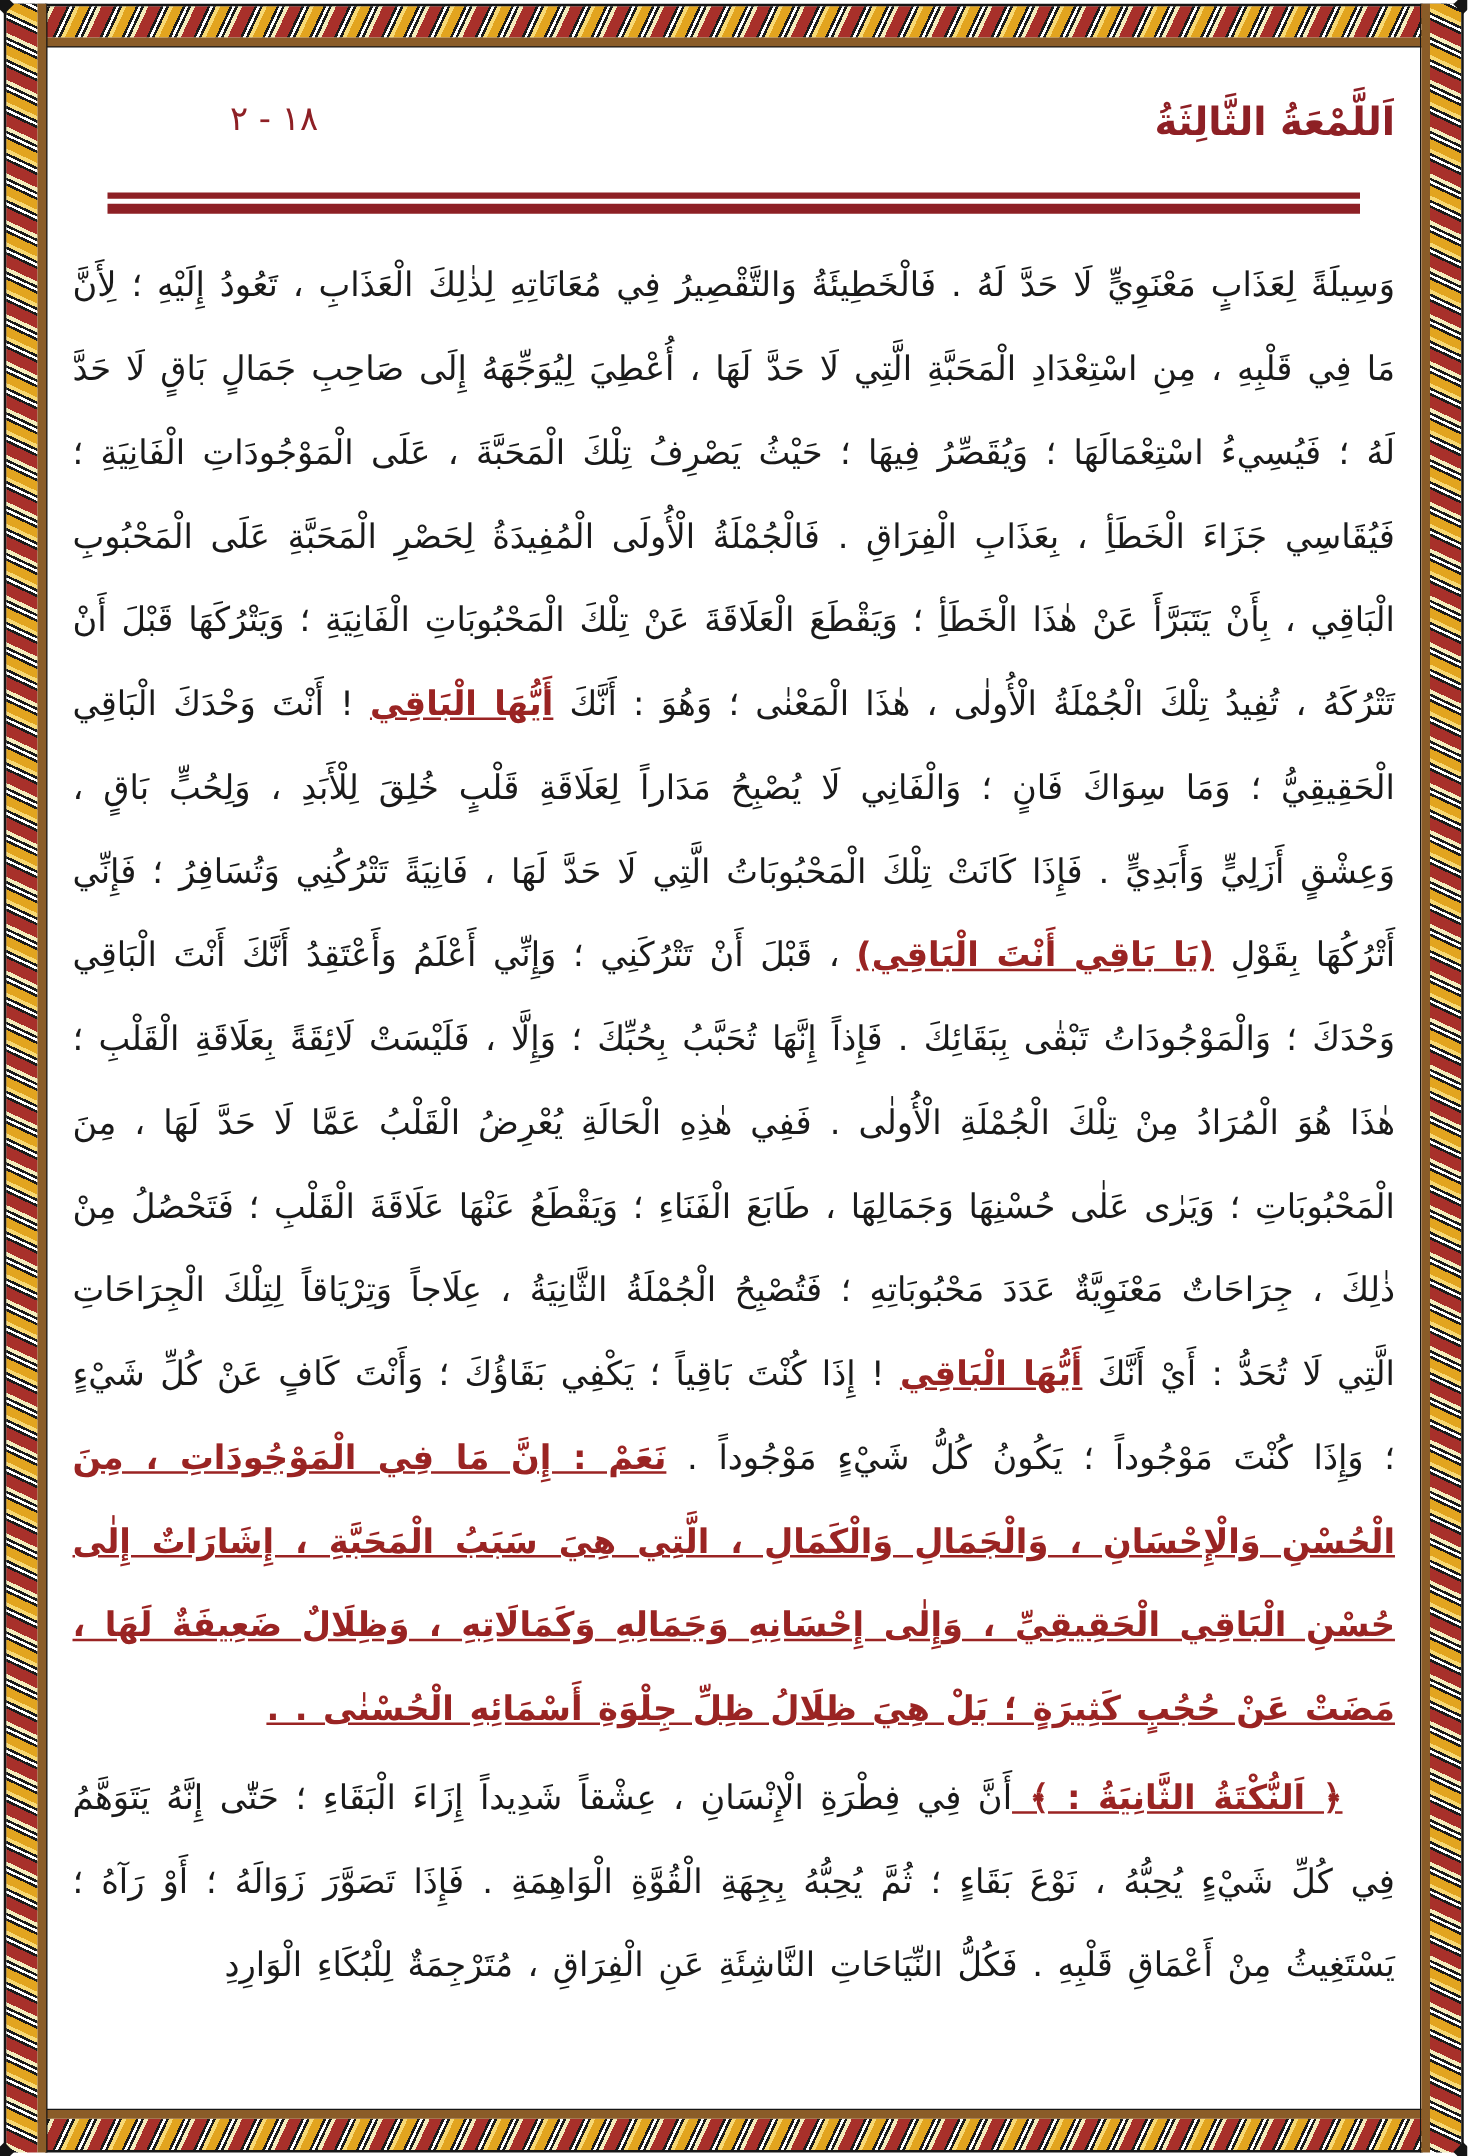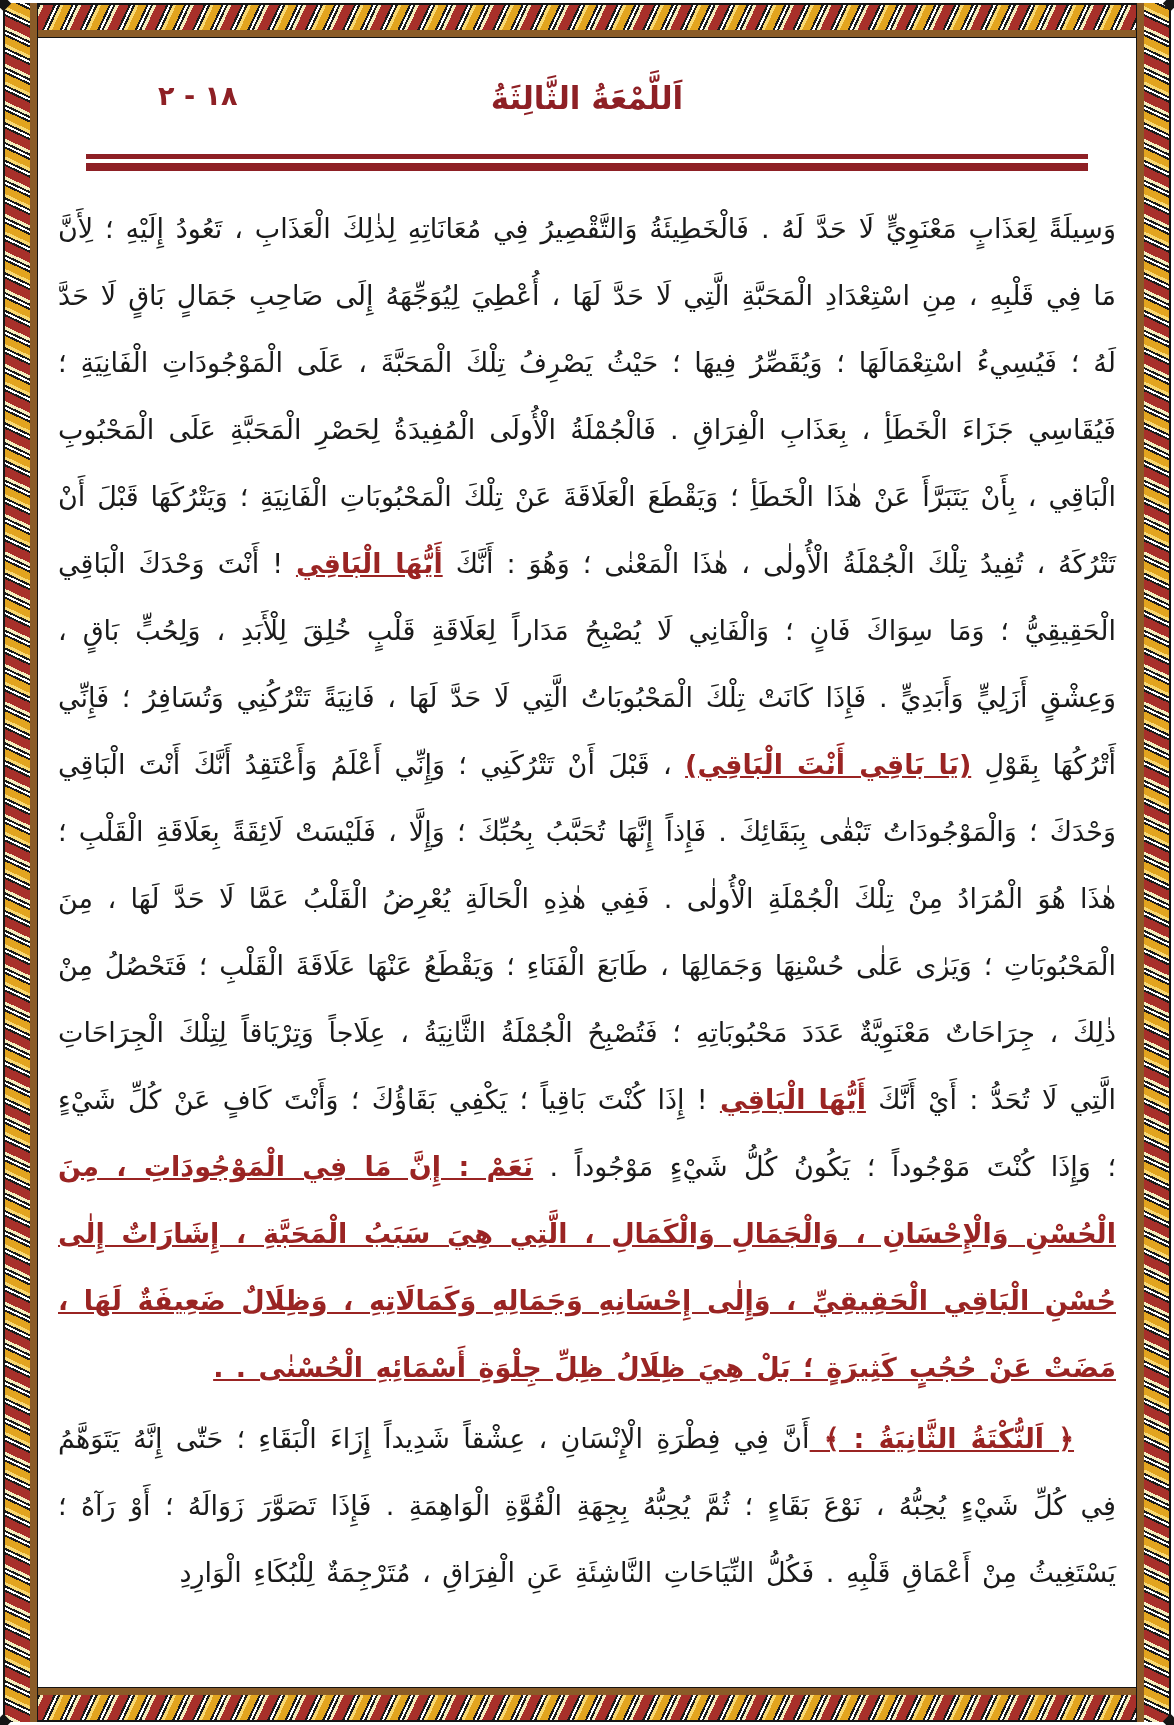--- a/index.html
+++ b/index.html
@@ -52,26 +52,26 @@
   .finial.bl { bottom:-2px; left:-2px; }
   .finial.br { bottom:-2px; right:-2px; }
 
   
   .content {
     position:absolute; top:40px; left:40px; right:40px; bottom:40px;
     padding:0 18px;
   }
   .header { position:relative; padding-top:40px; height:58px; }
   .page-title {
-    text-align:center; font-size:31px; font-weight:bold;
+    font-size:31px; font-weight:bold;
     color:#8e2025; letter-spacing:0.5px;
   }
   .page-number {
-    position:absolute; top:40px; left:100px;
-    font-size:27px; font-weight:bold; color:#8e2025;
+    position:absolute; top:40px; left:126px;
+    font-size:27px; font-weight:normal; color:#8e2025;
   }
   .rule {
     margin:16px 28px 0 28px; height:4px;
     border-top:5px solid #8e2025; border-bottom:8px solid #8e2025;
   }
 
   .body-text { margin-top:24px; color:#1a1a1a; }
   .para {
     margin:0; font-size:27px; line-height:67px;
     text-align:justify; word-spacing:3px;

